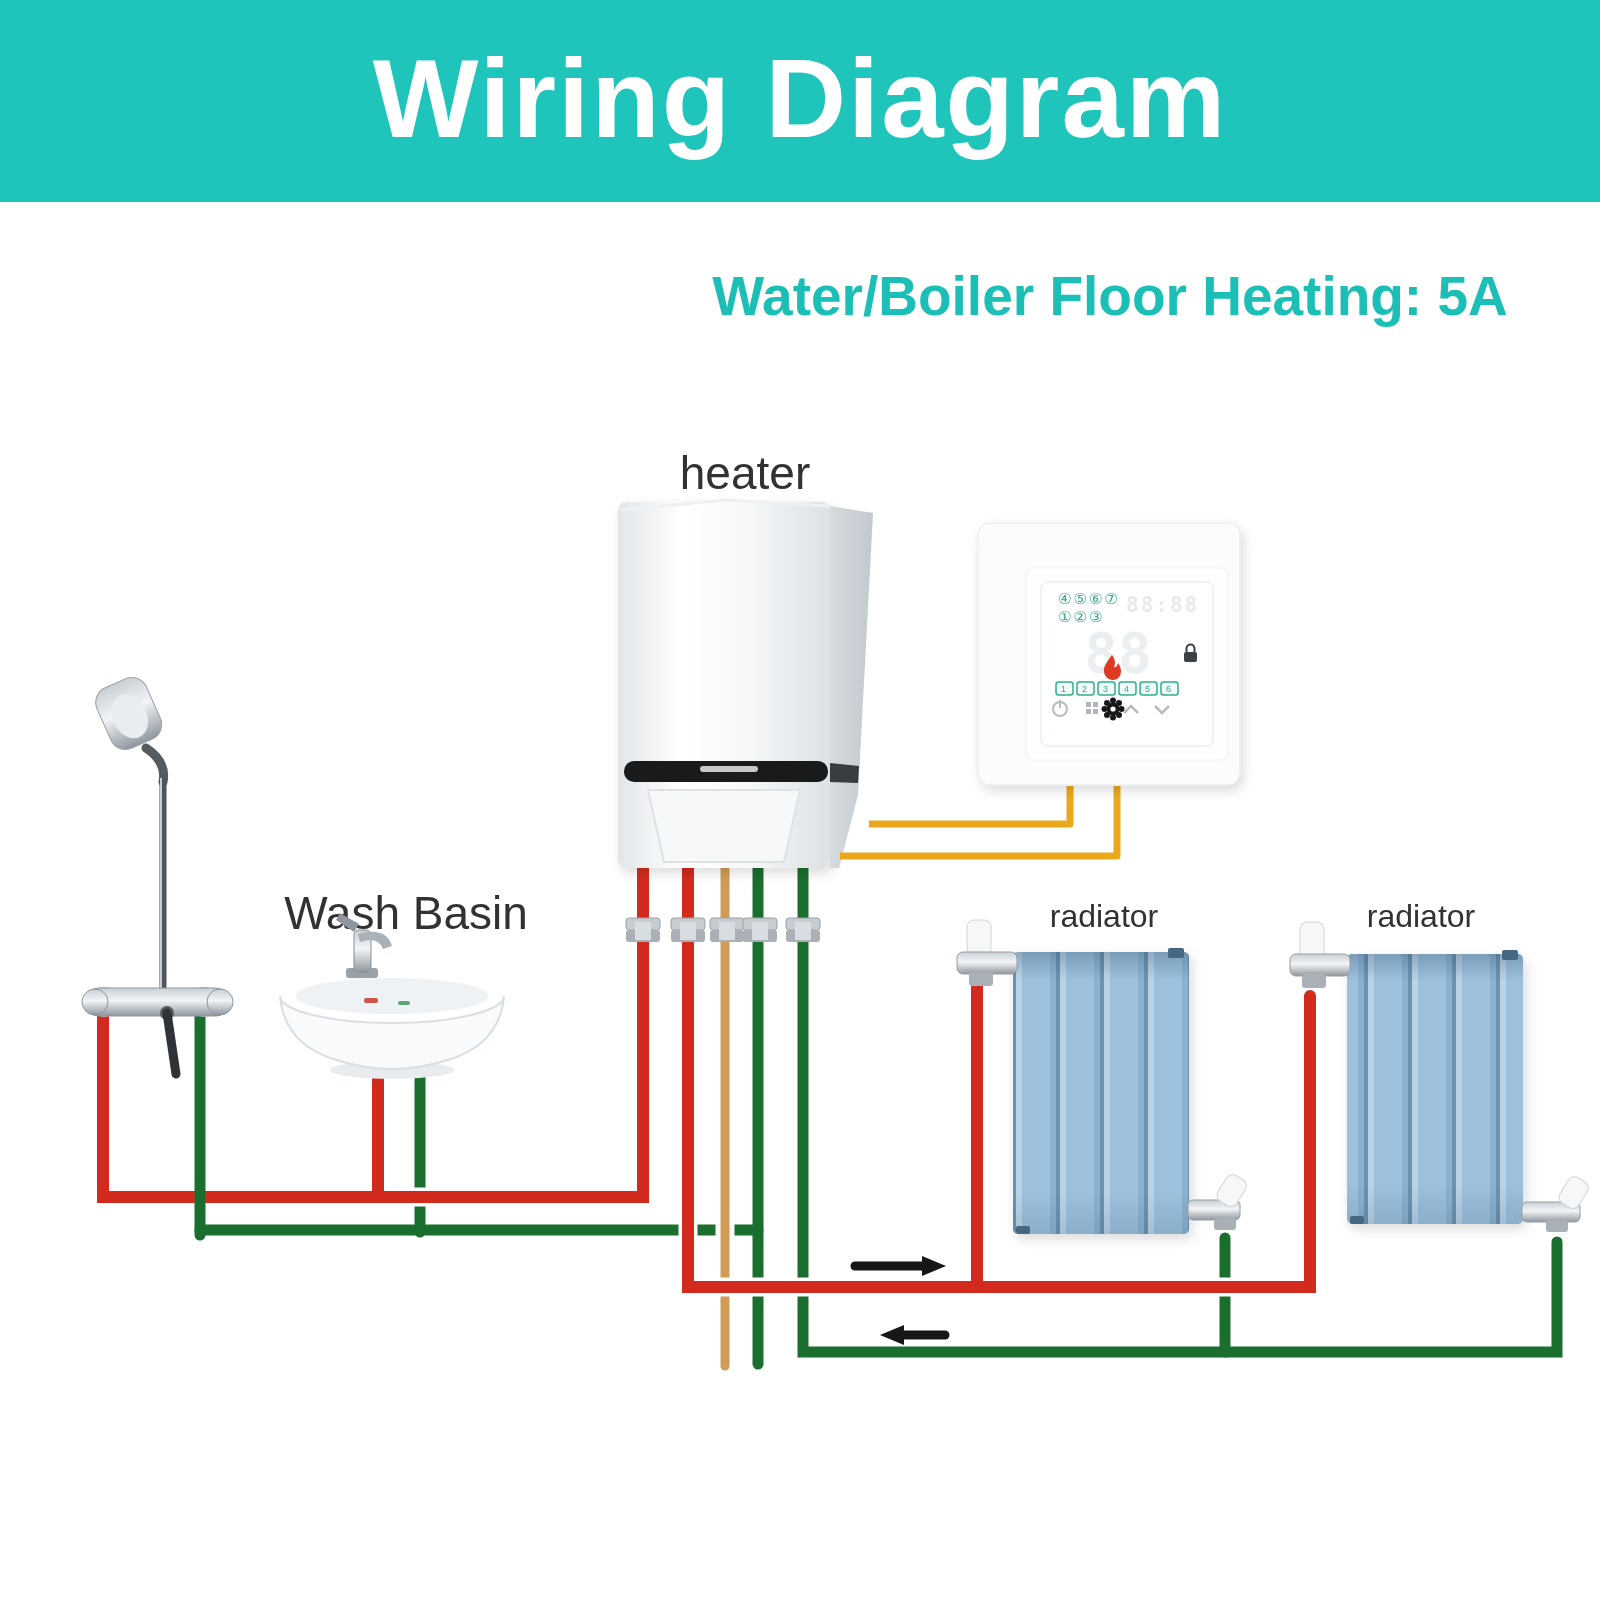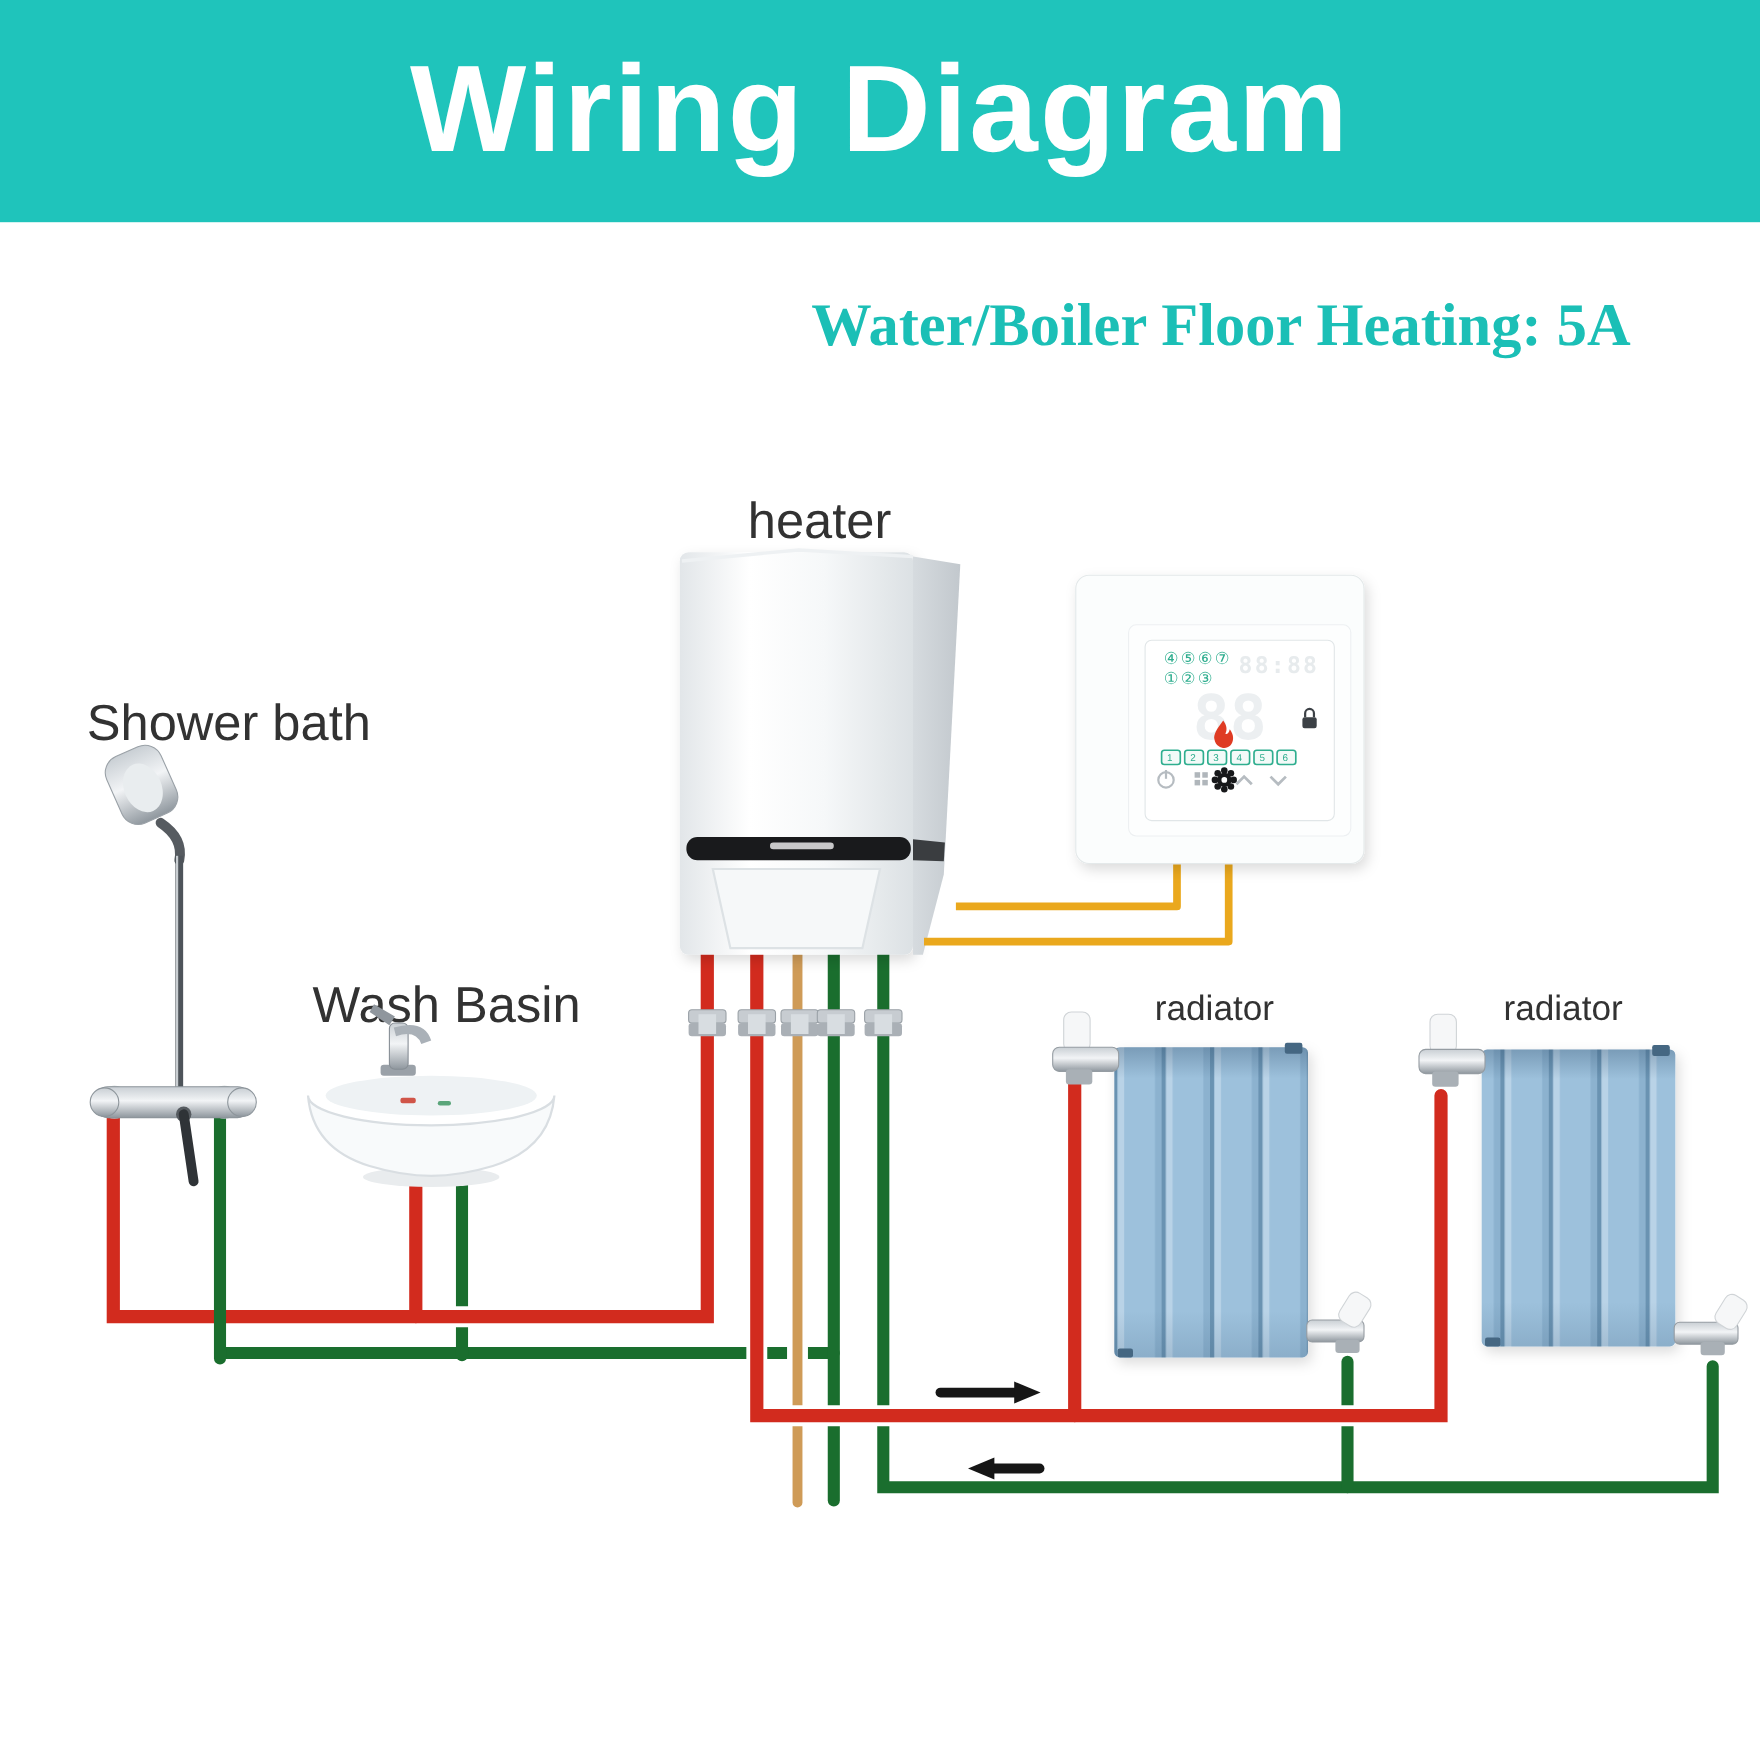--- a/index.html
+++ b/index.html
@@ -9,21 +9,21 @@
   }
   .header{
     position:absolute;left:0;top:0;width:1600px;height:202px;
     display:flex;align-items:center;justify-content:center;
   }
   .header-title{
     font-size:112px;font-weight:bold;letter-spacing:2px;margin-top:-6px;
   }
   .subtitle{
     position:absolute;top:264px;left:1110px;transform:translateX(-50%);
-    font-size:55px;font-weight:bold;white-space:nowrap;font-family:Liberation Serif, serif;
+    font-size:55px;font-weight:bold;white-space:nowrap;
   }
   .lbl{
     position:absolute;transform:translateX(-50%);font-size:46px;color:#323232;
     white-space:nowrap;
     margin-top:16px;
   }
   .lbl.small{font-size:32px;}
   svg{position:absolute;left:0;top:0;}
   text{font-family:"Liberation Sans", sans-serif;}
   .seg{font-family:"DejaVu Sans Mono", monospace;font-weight:bold;}
@@ -34,21 +34,20 @@
 
 <div id="canvas">
 
   <div class="header" style="background:#1fc4bb;">
     <div class="header-title" style="color:#ffffff;">Wiring Diagram</div>
   </div>
 
   <div class="subtitle" style="color:#1bbfb6;">Water/Boiler Floor Heating: 5A</div>
 
   <div class="lbl" style="left:745px;top:430px;">heater</div>
-  <div class="lbl" style="left:208px;top:614px;">Shower bath</div>
   <div class="lbl" style="left:406px;top:870px;">Wash Basin</div>
   <div class="lbl small" style="left:1104px;top:882px;">radiator</div>
   <div class="lbl small" style="left:1421px;top:882px;">radiator</div>
 
   <svg width="1600" height="1600" viewBox="0 0 1600 1600">
     <defs>
       <filter id="ds" x="-20%" y="-20%" width="140%" height="140%">
         <feDropShadow dx="3" dy="5" stdDeviation="6" flood-color="#000000" flood-opacity="0.14"></feDropShadow>
       </filter>
       <linearGradient id="hfront" x1="0" y1="0" x2="1" y2="0">

